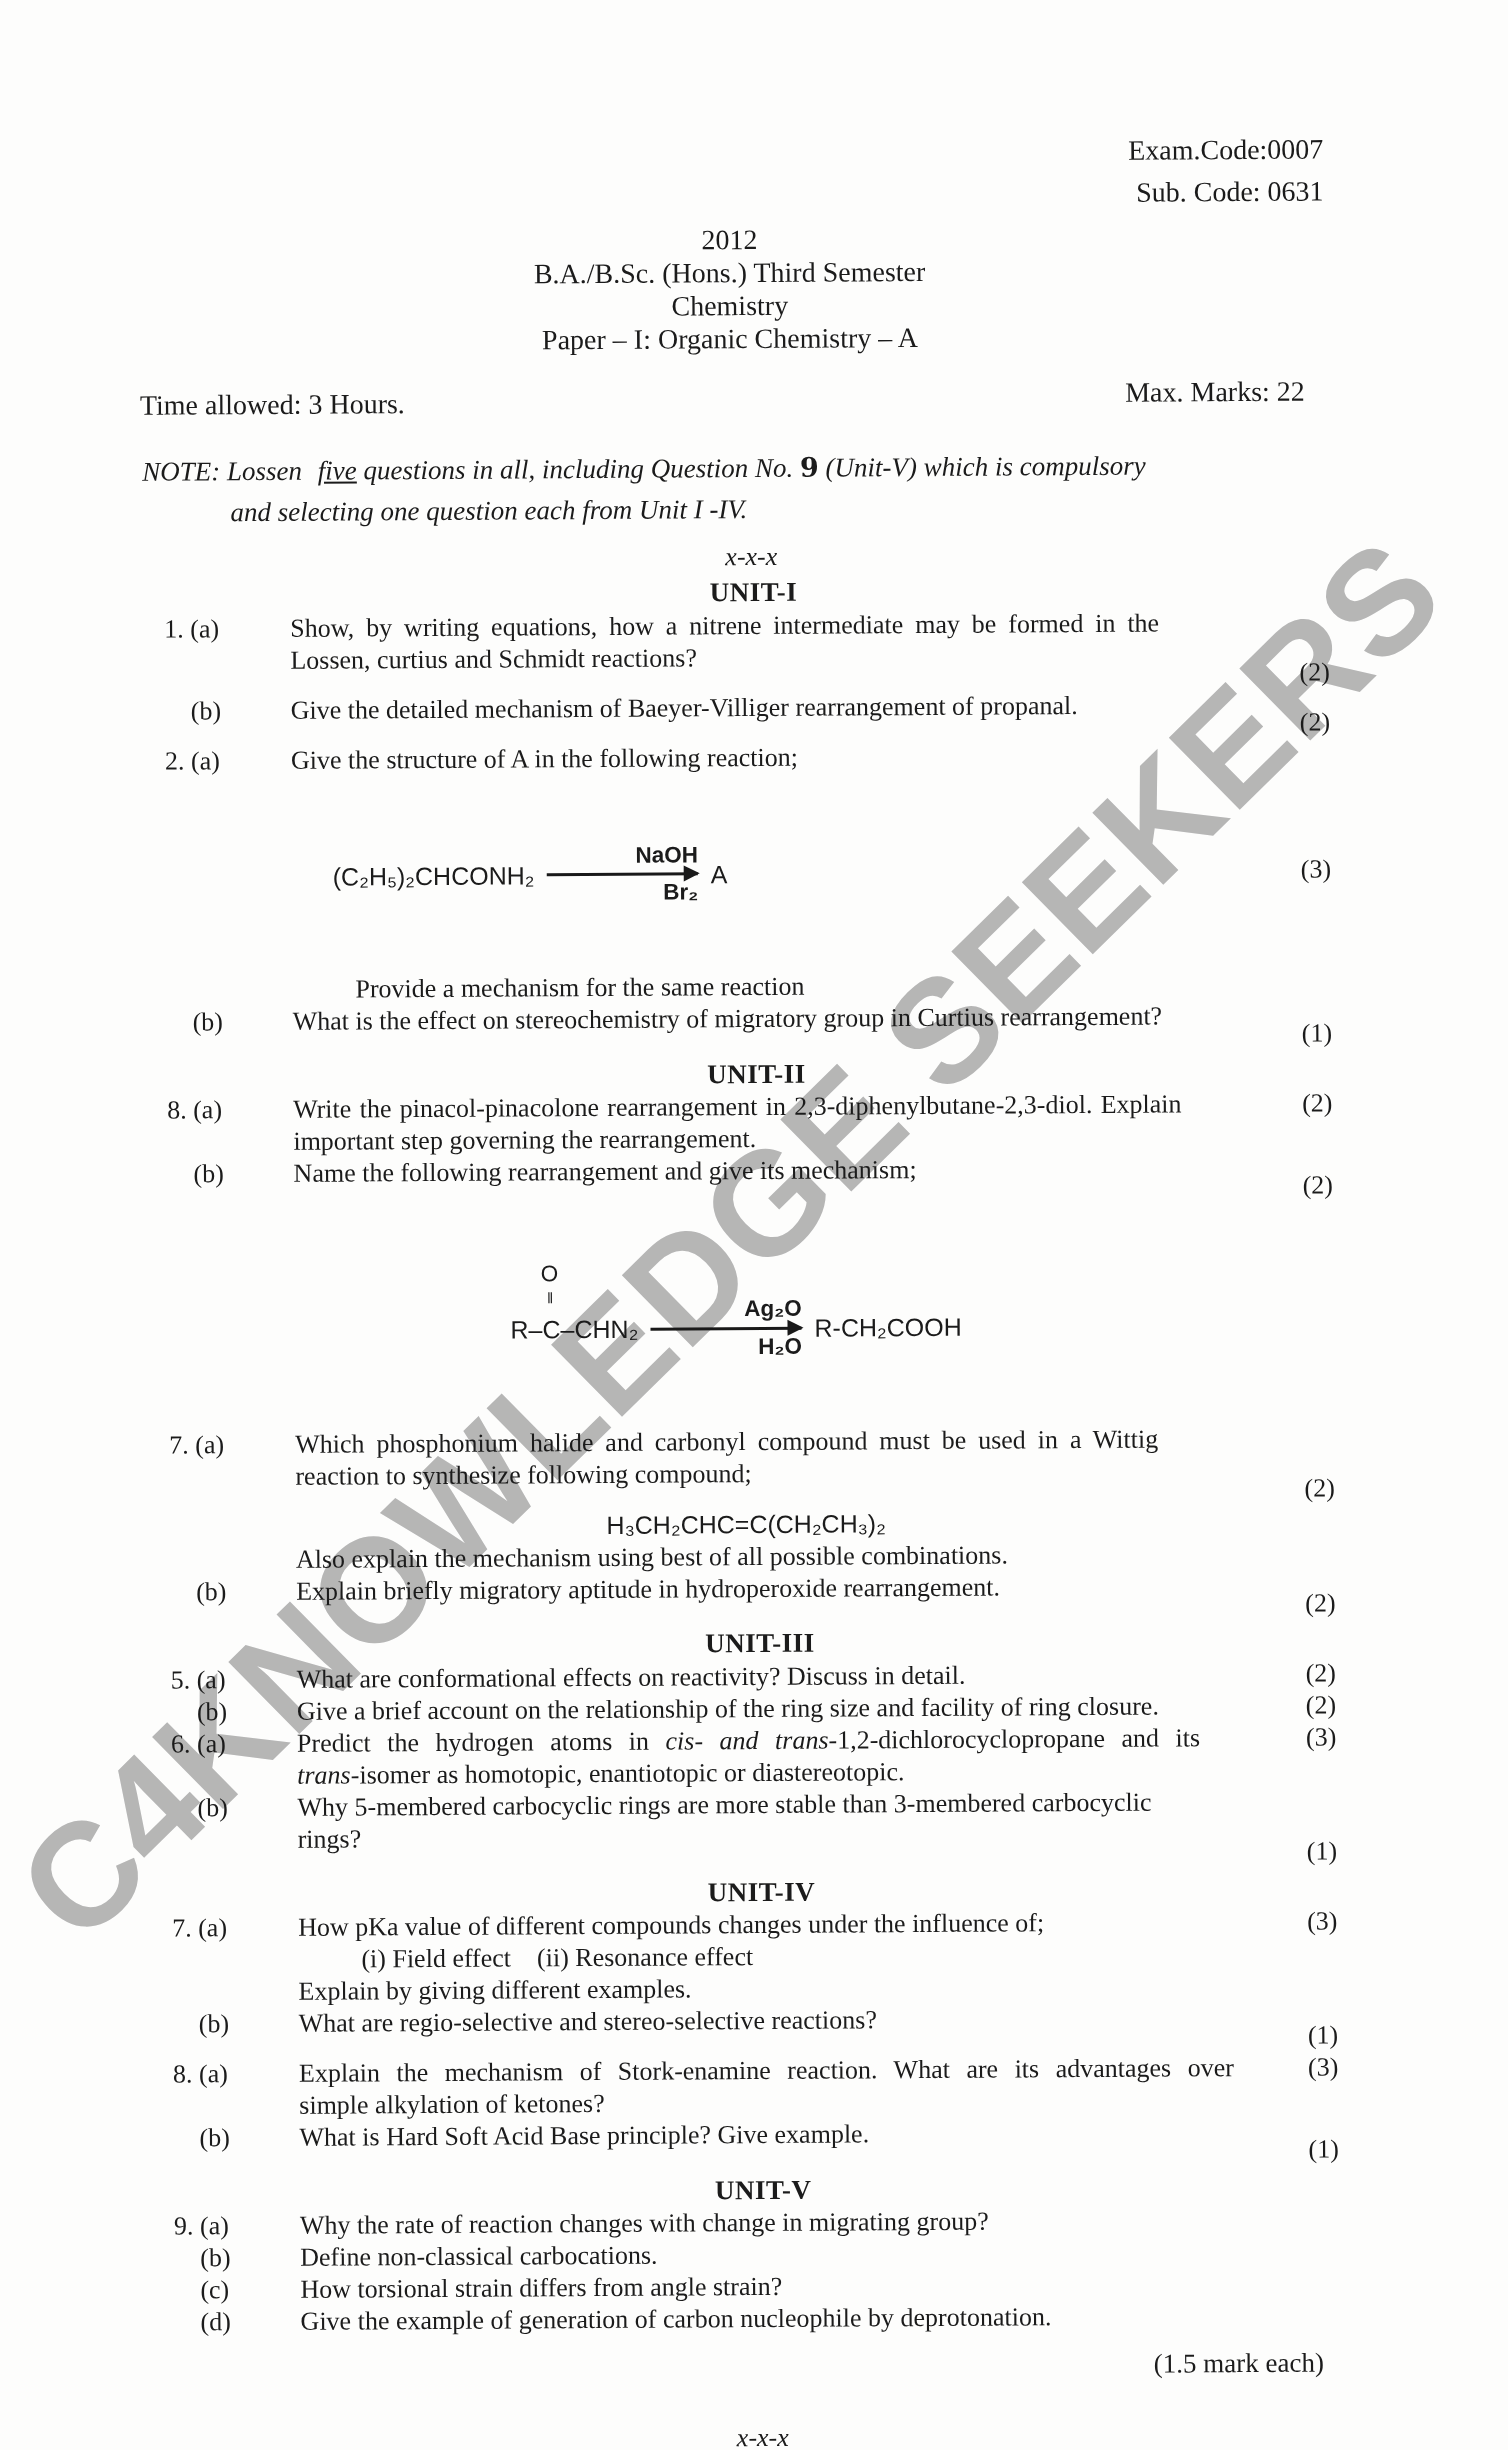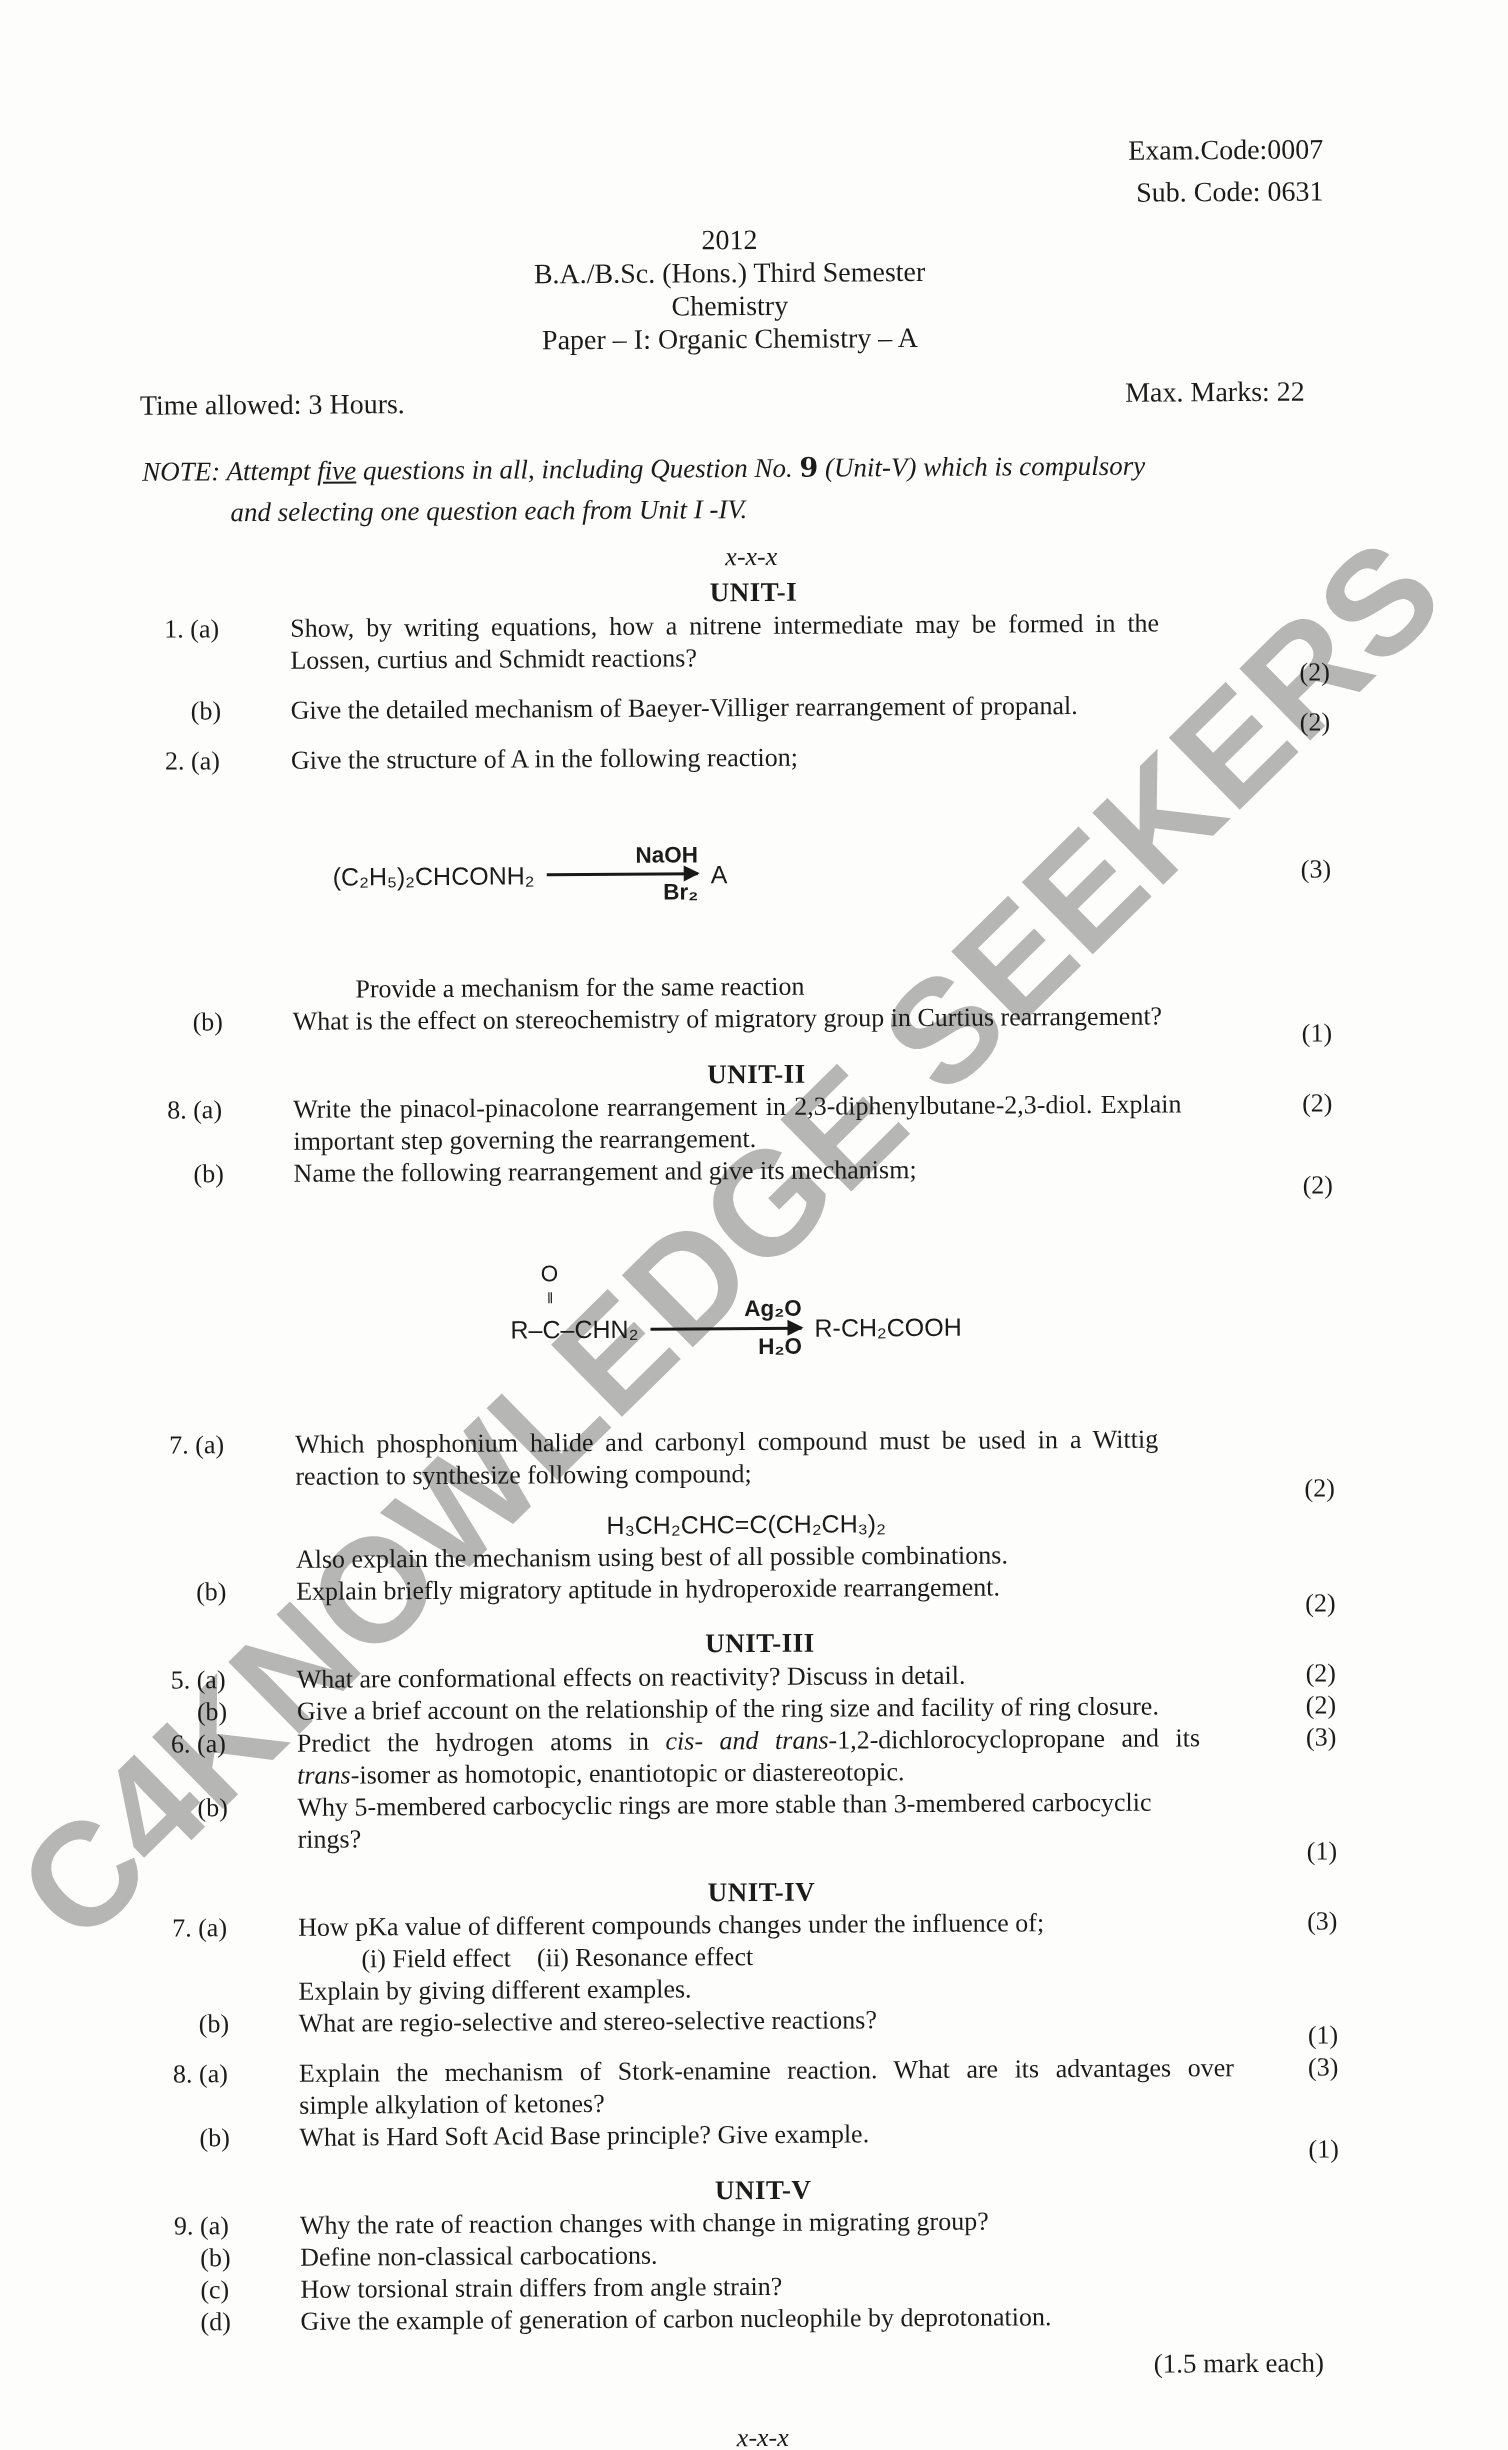--- a/index.html
+++ b/index.html
@@ -18,21 +18,21 @@
   }
   .content { position:relative; z-index:1; transform:rotate(-0.35deg); transform-origin:754px 1082px; }
 
   .codes { padding-top:132px; text-align:right; padding-right:180px; font-size:28px; line-height:42px; }
   .titles { margin-top:7.2px; margin-left:135px; width:1199px; text-align:center; font-size:28px; line-height:33px; }
   .tm-row { display:flex; justify-content:space-between; margin:31px 200px 0 144px; font-size:28px; }
   .tm-row .right { position:relative; top:-7.2px; }
 
   .note { margin:29px 126px 0 146px; font-size:27px; font-style:italic; line-height:41px; }
   .note-label { font-weight:normal; }
-  .note .u { text-decoration:underline; }
+  .note .u { text-decoration:underline;margin-left:9px; }
   .note .q9 { font-style:normal; font-weight:bold; font-family:"DejaVu Serif",serif; }
   .note-line2 { padding-left:88px; }
 
   .sep { text-align:center; font-style:italic; font-size:26px; margin-top:10.8px; line-height:31px; }
   .sep.bottom { margin-top:40px; }
 
   .qarea { margin:0 131px 0 135px; font-size:26px; }
   .unit-heading { text-align:center; font-weight:bold; font-size:27px; line-height:31px; margin:5.4px 0 1.8px 0; letter-spacing:0.5px; }
   .qrow { display:flex; align-items:flex-start; line-height:32px; min-height:32px; }
   .qnum { flex:none; width:158px; padding-left:32px; box-sizing:border-box; white-space:nowrap; }
@@ -81,21 +81,21 @@
       <div>Paper – I:  Organic Chemistry – A</div>
     </div>
 
     <div class="tm-row">
       <span>Time allowed: 3 Hours.</span>
       <span class="right">Max. Marks: 22</span>
     </div>
 
     <div class="note">
       <div class="note-line1">
-        <span class="note-label">NOTE:</span><span> Attempt </span><span class="u">five</span><span> questions in all, including Question No. </span><span class="q9">9</span><span> (Unit-V) which is compulsory</span>
+        <span class="note-label">NOTE:</span><span> Lossen </span><span class="u">five</span><span> questions in all, including Question No. </span><span class="q9">9</span><span> (Unit-V) which is compulsory</span>
       </div>
       <div class="note-line2">and selecting one question each from Unit I -IV.</div>
     </div>
 
     <div class="sep">x-x-x</div>
 
     <div class="qarea">
 
       <div class="unit-heading">UNIT-I</div>
 

